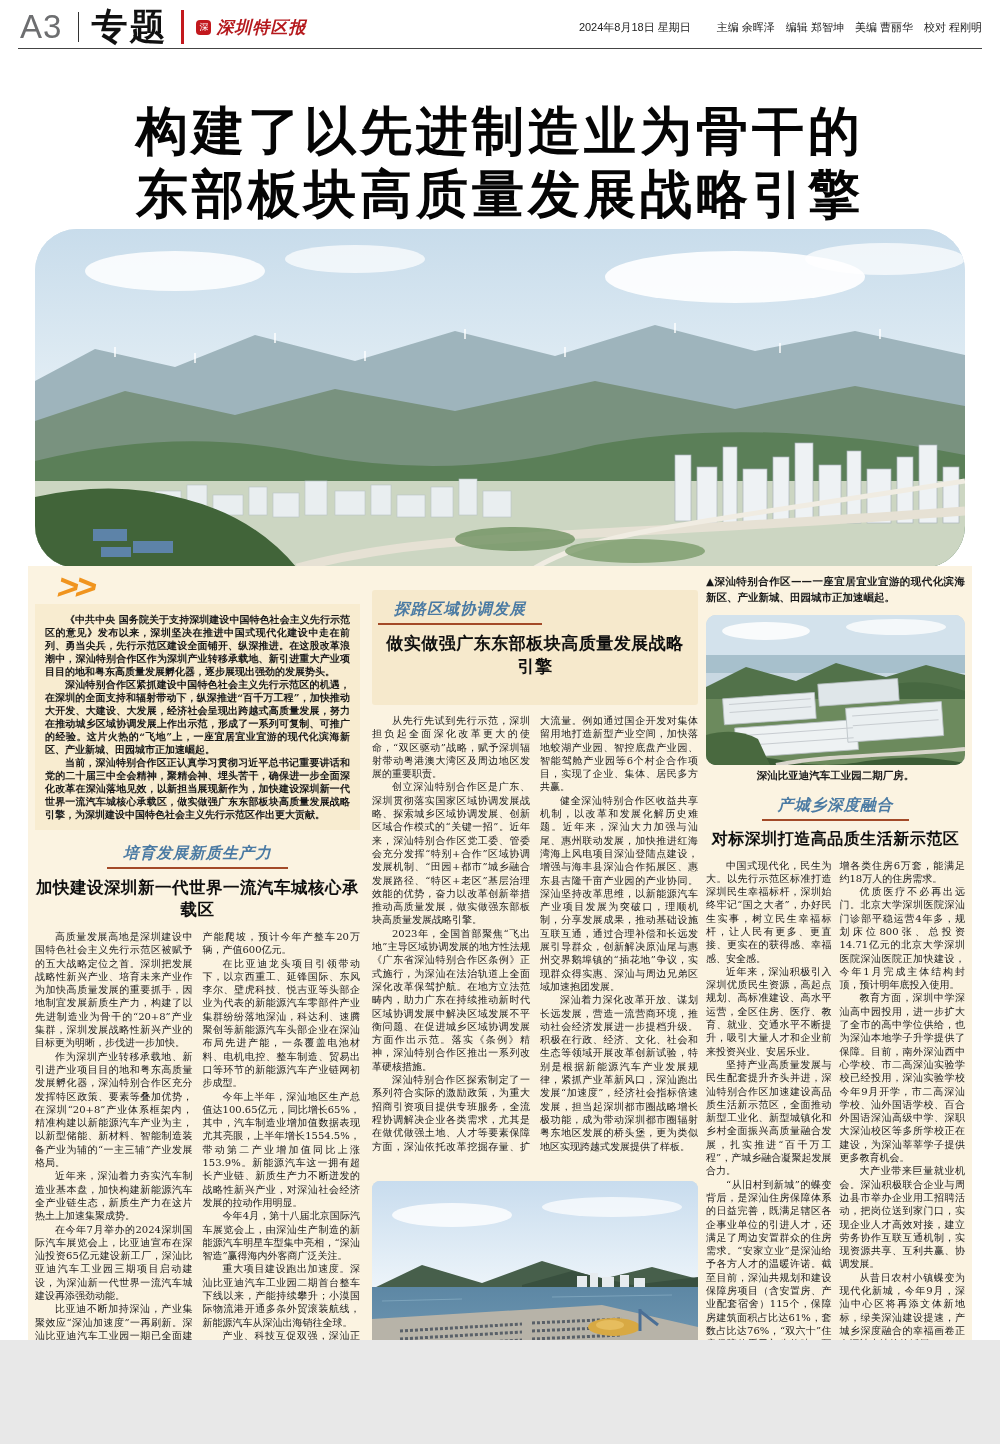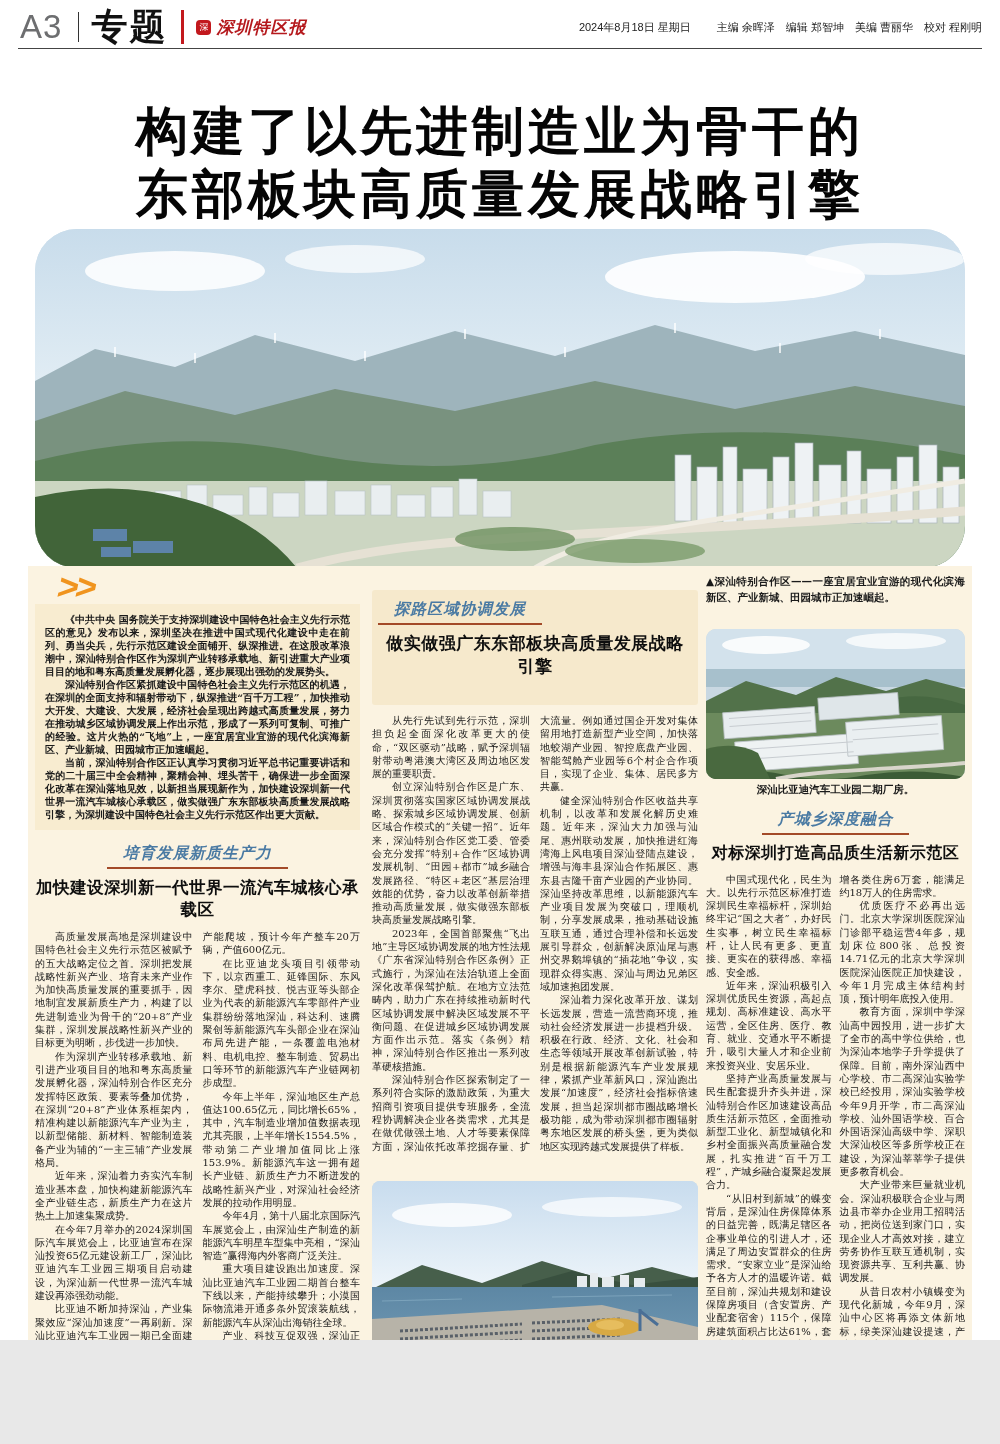--- a/index.html
+++ b/index.html
@@ -46,21 +46,21 @@
                 text-align:center;margin:8px 0 9px;letter-spacing:0.5px;}
   .two-col{flex:1;overflow:hidden;column-count:2;column-gap:10px;font-size:10px;line-height:1.33;text-align:justify;}
   .two-col p{margin:0;text-indent:2em;}
   .section-box{background:#f6e9cc;padding:9px 6px 25px;border-radius:3px;}
   .section-box .sec-headline{margin:7px 0 2px;font-size:17px;}
   .mid-body{margin-top:9px;}
   .photo{border-radius:8px;overflow:hidden;background:#c9d8e2;}
   .photo svg{display:block;}
   .port-photo{margin-top:7px;height:212px;}
   .port-cap-row{display:flex;justify-content:center;gap:18px;font-weight:bold;font-size:10.5px;margin-top:5px;}
-  .hero-caption{font-weight:bold;font-size:10.5px;line-height:1.5;text-align:justify;margin:2px 0 23px;}
+  .hero-caption{font-weight:bold;font-size:10.5px;line-height:1.5;text-align:justify;margin:2px 0 9px;}
   .factory-photo{height:150px;border-radius:10px;}
   .small-cap{font-weight:bold;font-size:10.5px;text-align:center;margin-top:4px;}
   .col-right .label-wrap{margin-top:12px;}
   .col-right .sec-headline{font-size:16px;}
   .col-right .two-col{column-gap:8px;}
   
   .foot-rule{position:absolute;left:0;right:0;top:1420px;height:2px;background:#3c3c3c;}
   .footer{position:absolute;left:0;right:0;top:1426px;height:16px;}
   .bars{position:absolute;top:2px;display:flex;}
   .bars i{display:block;width:15px;height:11px;transform:skewX(-28deg);}

